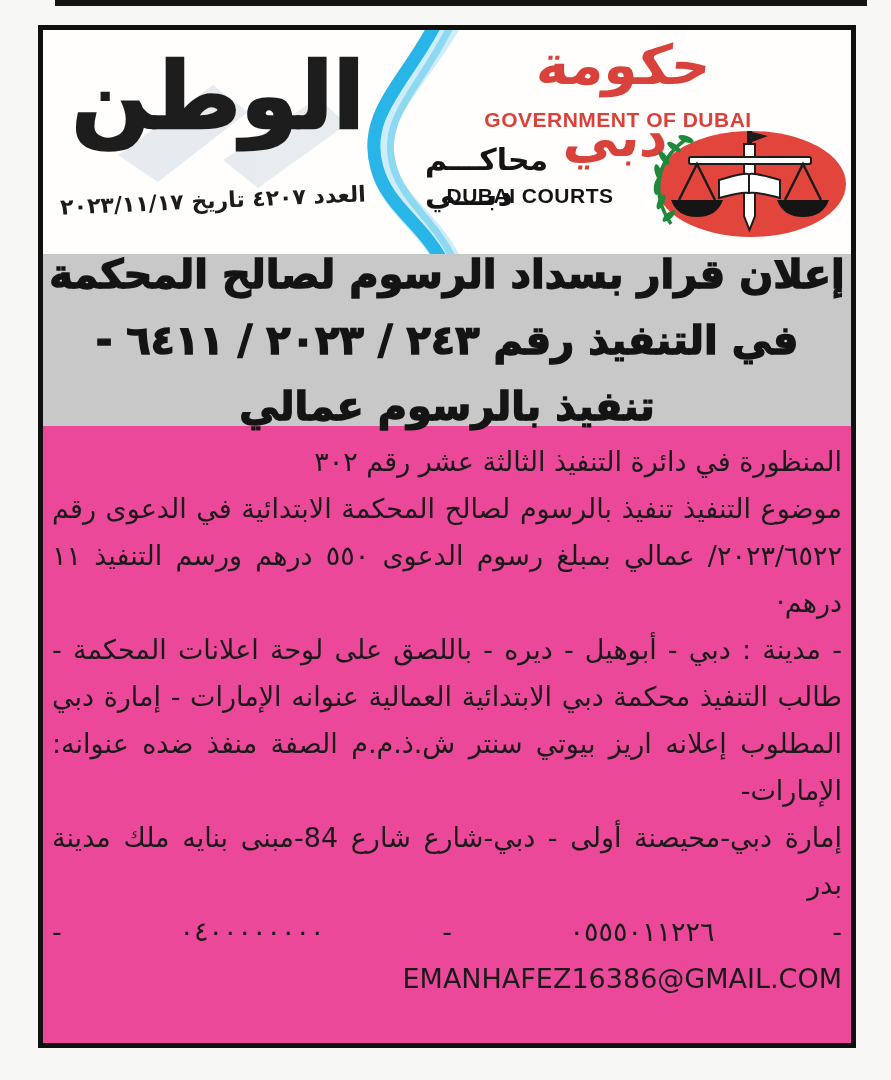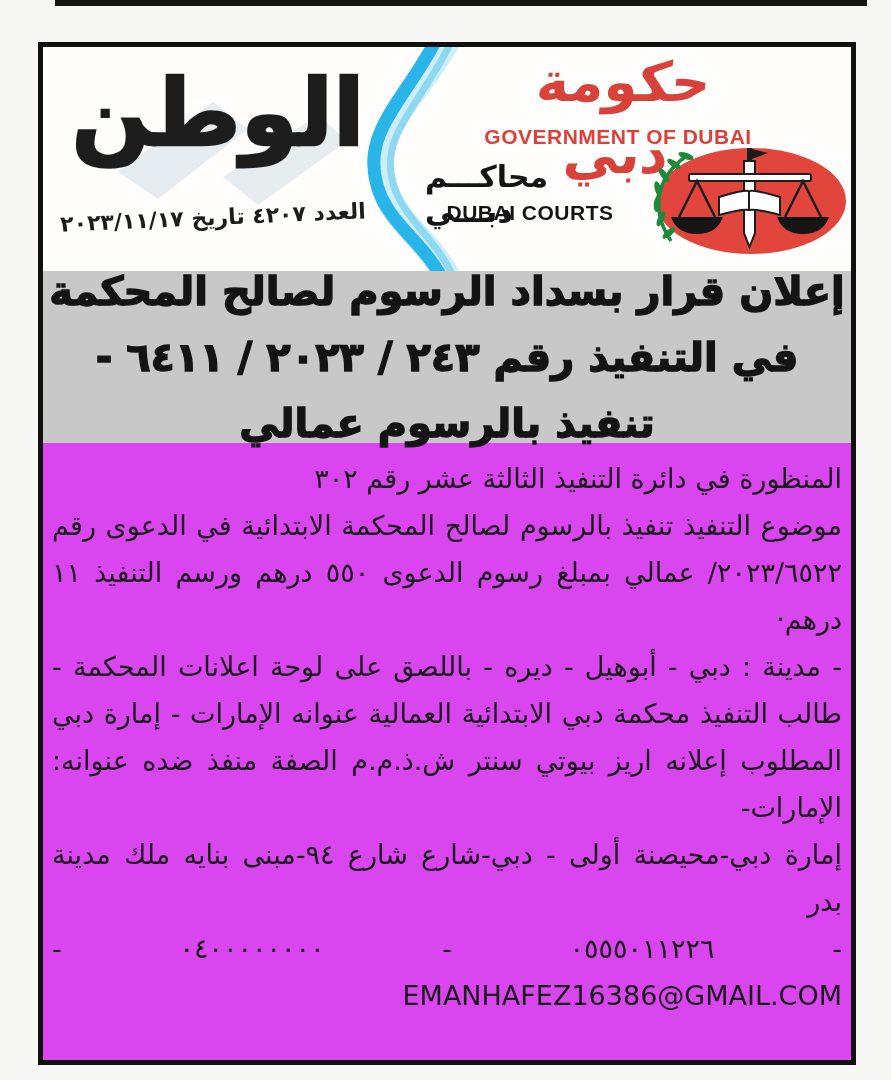--- a/index.html
+++ b/index.html
@@ -4,22 +4,22 @@
 <style>
   html,body{margin:0;padding:0;}
   body{
     width:891px;height:1080px;position:relative;
     background:#f7f7f5;
     font-family:"DejaVu Sans",sans-serif;
     color:#161616;overflow:hidden;
   }
   .top-rule{position:absolute;left:55px;top:0;width:812px;height:6px;background:#141414;}
   .ad{
-    position:absolute;left:38px;top:42px;width:818px;height:1023px;
-    box-sizing:border-box;border:5px solid #101010;background:#d946ef;
+    position:absolute;left:38px;top:25px;width:818px;height:1023px;
+    box-sizing:border-box;border:5px solid #101010;background:#ec4899;
   }
   
   .header{position:relative;height:224px;background:#fffefd;overflow:hidden;}
   .masthead-name{
     position:absolute;left:10px;top:14px;width:330px;text-align:center;
     font-size:92px;line-height:1.15;font-weight:900;color:#1d1d1d;
     -webkit-text-stroke:2.5px #1d1d1d;direction:rtl;z-index:2;
   }
   .map-watermark{position:absolute;left:20px;top:30px;z-index:1;}
   .issue-line{
@@ -144,18 +144,18 @@
     <div class="title-line">تنفيذ بالرسوم عمالي</div>
   </div>
 
   <div class="bodytext">
     <div class="bline">المنظورة في دائرة التنفيذ الثالثة عشر رقم ٣٠٢</div>
     <div class="bline j">موضوع التنفيذ تنفيذ بالرسوم لصالح المحكمة الابتدائية في الدعوى رقم</div>
     <div class="bline j">٢٠٢٣/٦٥٢٢/ عمالي بمبلغ رسوم الدعوى ٥٥٠ درهم ورسم التنفيذ ١١ درهم·</div>
     <div class="bline j">- مدينة : دبي - أبوهيل - ديره - باللصق على لوحة اعلانات المحكمة -</div>
     <div class="bline j">طالب التنفيذ محكمة دبي الابتدائية العمالية عنوانه الإمارات - إمارة دبي</div>
     <div class="bline j">المطلوب إعلانه اريز بيوتي سنتر ش.ذ.م.م الصفة منفذ ضده عنوانه: الإمارات-</div>
-    <div class="bline j">إمارة دبي-محيصنة أولى - دبي-شارع شارع ٩٤-مبنى بنايه ملك مدينة بدر</div>
+    <div class="bline j">إمارة دبي-محيصنة أولى - دبي-شارع شارع 84-مبنى بنايه ملك مدينة بدر</div>
     <div class="bline j">- ٠٥٥٥٠١١٢٢٦ - ٠٤٠٠٠٠٠٠٠٠ - EMANHAFEZ16386@GMAIL.COM</div>
 
   </div>
 
 </div>
 
 </body></html>

